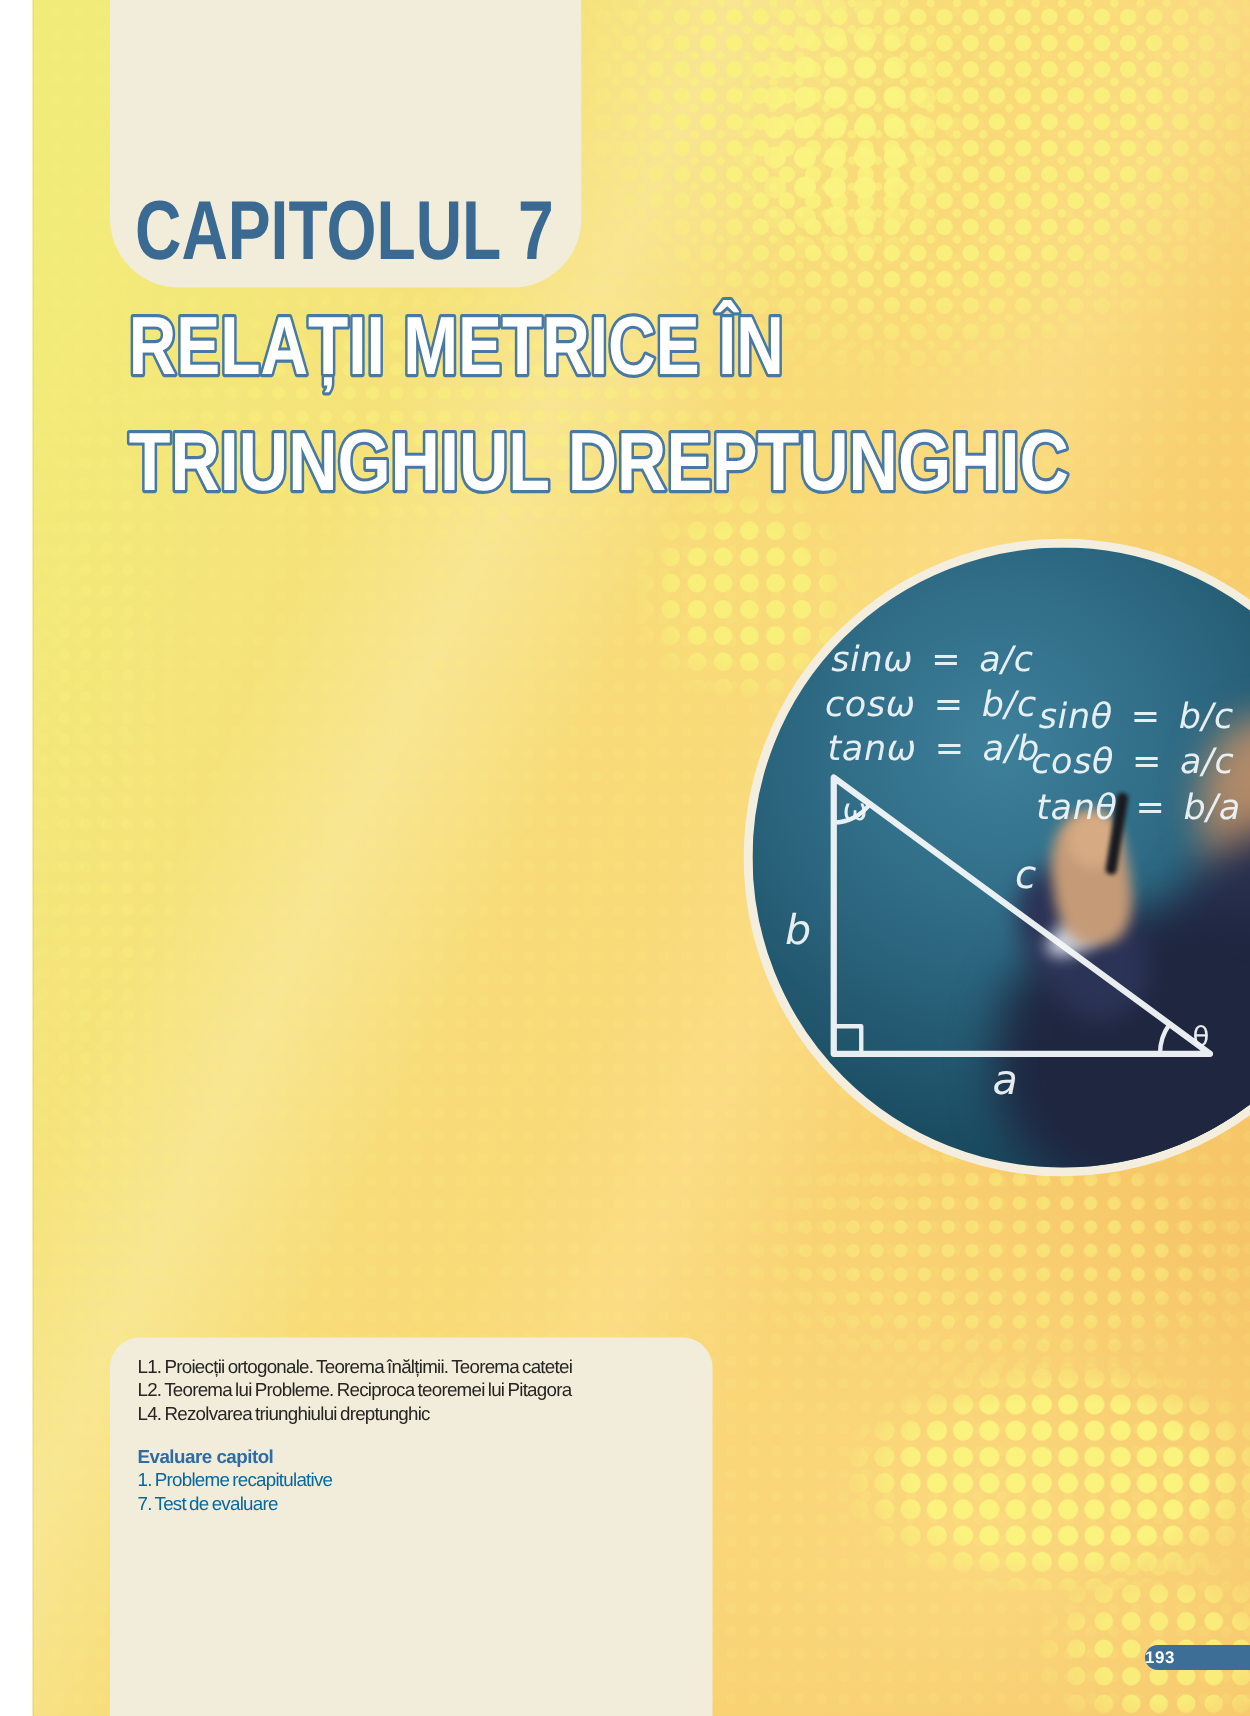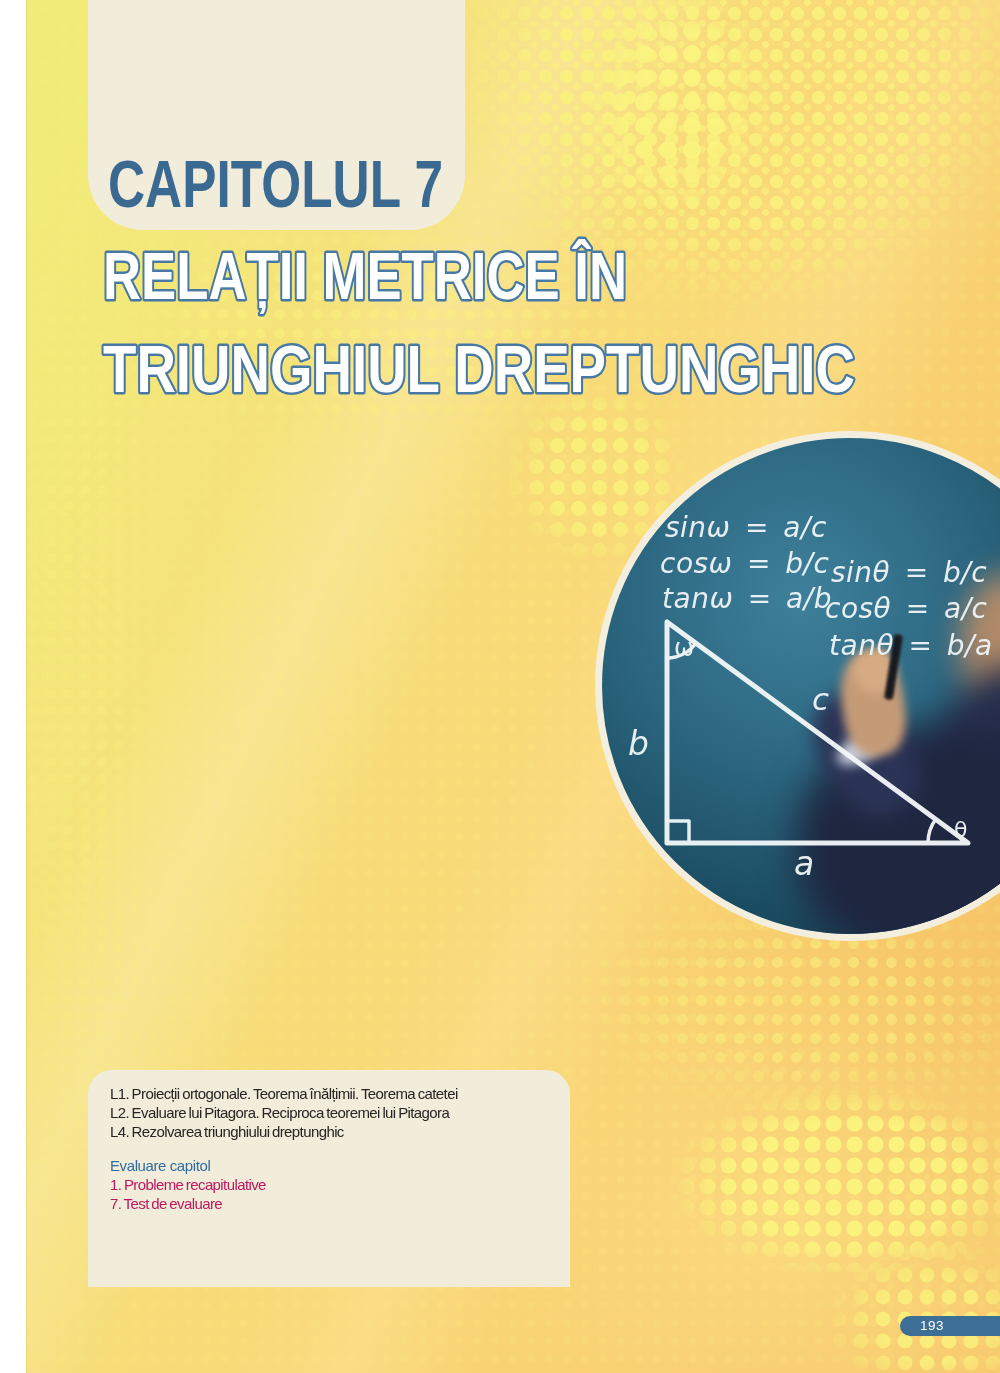--- a/index.html
+++ b/index.html
@@ -57,28 +57,28 @@
   .chapter-box{position:absolute;left:88px;top:0;width:377px;height:230px;background:#f2ecda;border-radius:0 0 55px 55px;}
   .headings{position:absolute;left:0;top:0;pointer-events:none;}
   .headings text{font-weight:bold;font-family:"Liberation Sans","DejaVu Sans",sans-serif;}
   .chap{font-size:67px;fill:#3a6a92;}
   .outl{font-size:66px;fill:#ffffff;stroke:#4779a4;stroke-width:5px;paint-order:stroke;stroke-linejoin:round;}
   .photo-circle{position:absolute;left:595px;top:431px;width:510px;height:510px;border-radius:50%;
     border:7px solid #f3eedd;box-sizing:border-box;overflow:hidden;
     background:radial-gradient(circle at 40% 32%, #3e809b 0%, #2f6b85 32%, #1e5268 64%, #123d4f 88%, #0e3240 100%);}
   .ph{position:absolute;}
   .chalk{position:absolute;left:0;top:0;}
-  .contents-box{position:absolute;left:88px;top:1070px;width:482px;height:217px;background:#f2ecda;border-radius:24px 24px 0 0;
+  .contents-box{position:absolute;left:88px;top:1070px;width:482px;height:303px;background:#f2ecda;border-radius:24px 24px 0 0;
     padding:14px 18px 0 22px;box-sizing:border-box;}
   .lesson{font-size:15px;line-height:19px;color:#262523;letter-spacing:-.6px;word-spacing:-1px;
     padding-left:25px;text-indent:-25px;}
-  .eval-head{font-size:15px;line-height:19px;font-weight:normal;color:#2e6da4;letter-spacing:-.4px;margin-top:15px;}
-  .eval-item{font-size:15px;line-height:19px;color:#be185d;letter-spacing:-.6px;word-spacing:-1px;}
-  .page-badge{position:absolute;right:0;top:1316px;width:100px;height:20px;background:#3d6e96;border-radius:10px 0 0 10px;
-    color:#fff;font-size:13.5px;font-weight:normal;line-height:20px;padding-left:20px;box-sizing:border-box;letter-spacing:.5px;}
+  .eval-head{font-size:15px;line-height:19px;font-weight:bold;color:#2e6da4;letter-spacing:-.4px;margin-top:15px;}
+  .eval-item{font-size:15px;line-height:19px;color:#0369a1;letter-spacing:-.6px;word-spacing:-1px;}
+  .page-badge{position:absolute;right:0;top:1316px;width:84px;height:20px;background:#3d6e96;border-radius:10px 0 0 10px;
+    color:#fff;font-size:13.5px;font-weight:bold;line-height:20px;box-sizing:border-box;letter-spacing:.5px;}
 </style>
 </head>
 <body>
 
 <div class="page">
   <div class="bg-soft"></div>
 
   <div class="dots d-all"></div>
   <div class="dots d-tr"></div>
   <div class="dots d-tr-big"></div>
@@ -129,21 +129,21 @@
         <text x="352" y="399" font-size="22">θ</text>
         <text x="26" y="317" font-size="33" font-style="italic">b</text>
         <text x="192" y="437" font-size="33" font-style="italic">a</text>
         <text x="210" y="272" font-size="31" font-style="italic">c</text>
       </g>
     </svg>
   </div>
 
   <div class="contents-box">
     <div class="lesson">L1. Proiecții ortogonale. Teorema înălțimii. Teorema catetei</div>
-    <div class="lesson">L2. Evaluare lui Pitagora. Reciproca teoremei lui Pitagora</div>
+    <div class="lesson">L2. Teorema lui Probleme. Reciproca teoremei lui Pitagora</div>
     <div class="lesson">L4. Rezolvarea triunghiului dreptunghic</div>
     <div class="eval-head">Evaluare capitol</div>
     <div class="eval-item">1. Probleme recapitulative</div>
     <div class="eval-item">7. Test de evaluare</div>
   </div>
 
   <div class="page-badge">
     <span>193</span>
   </div>
 </div>

